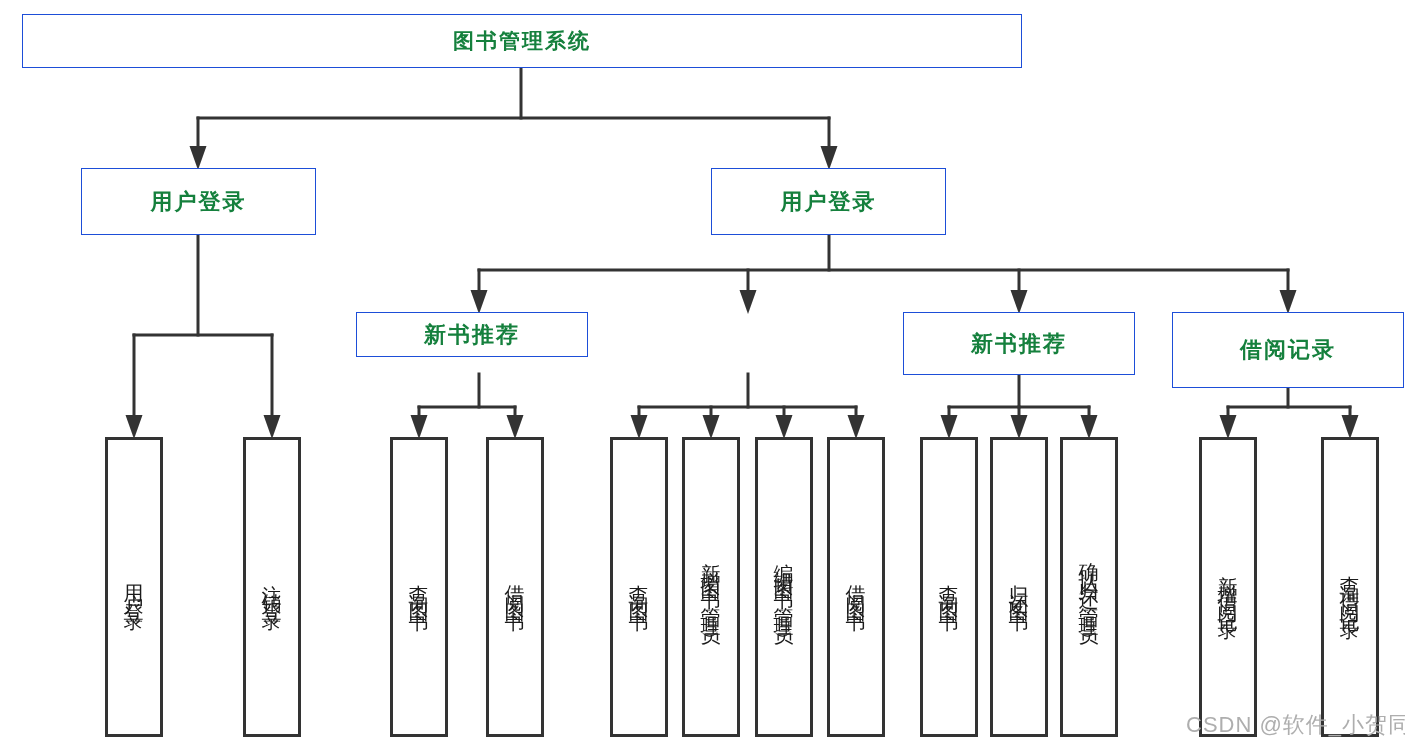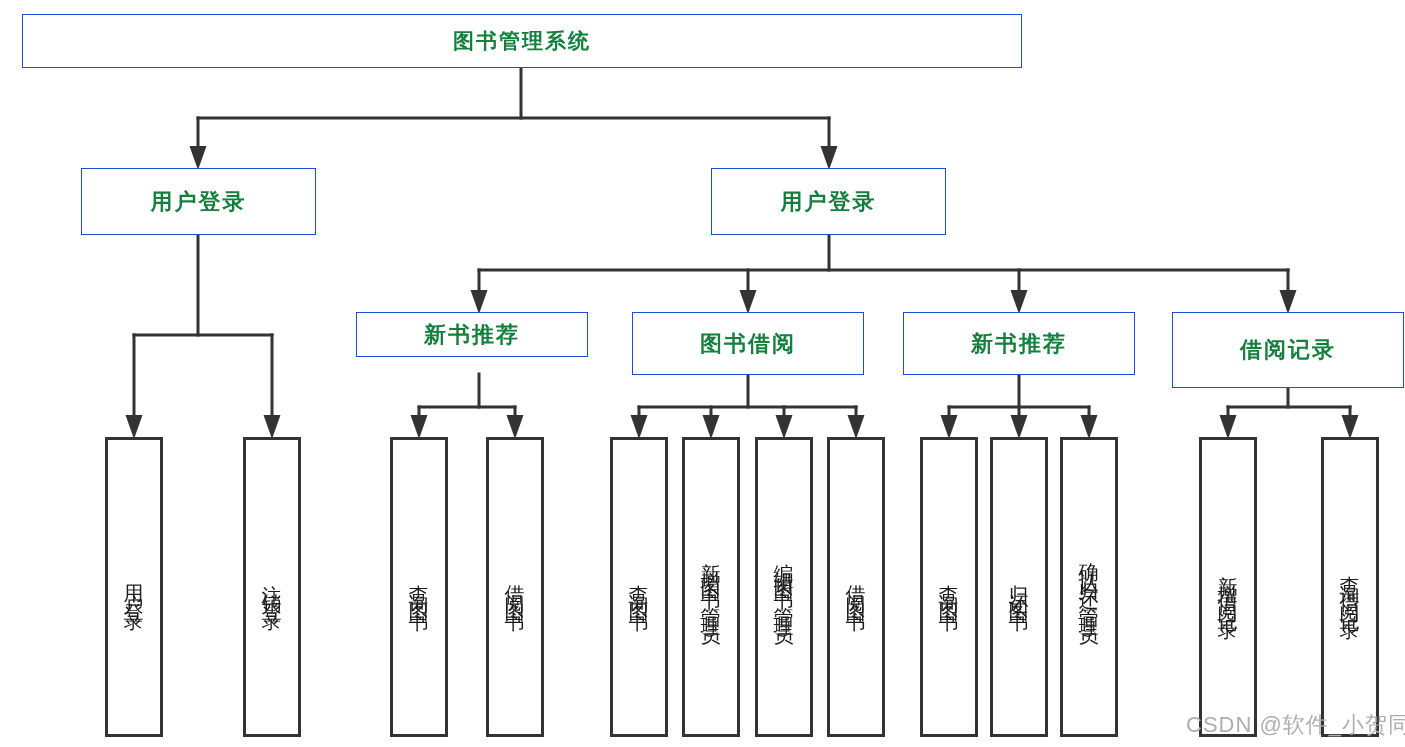--- a/index.html
+++ b/index.html
@@ -125,21 +125,20 @@
       <polygon points="1341.5,415 1358.5,415 1350,439"></polygon>
     </g>
   </svg>
 
   <div class="hnode" id="n-root">图书管理系统</div>
 
   <div class="hnode" id="n-login">用户登录</div>
   <div class="hnode" id="n-mgmt">用户登录</div>
 
   <div class="hnode" id="n-sec0">新书推荐</div>
-  <div class="hnode" id="n-sec1">图书借阅</div>
   <div class="hnode" id="n-sec2">新书推荐</div>
   <div class="hnode" id="n-sec3">借阅记录</div>
 
   <div class="vnode" id="leaf-0">用户登录</div>
   <div class="vnode" id="leaf-1">注销登录</div>
 
   <div class="vnode" id="leaf-2">查询图书</div>
   <div class="vnode" id="leaf-3">借阅图书</div>
 
   <div class="vnode" id="leaf-4">查询图书</div>

